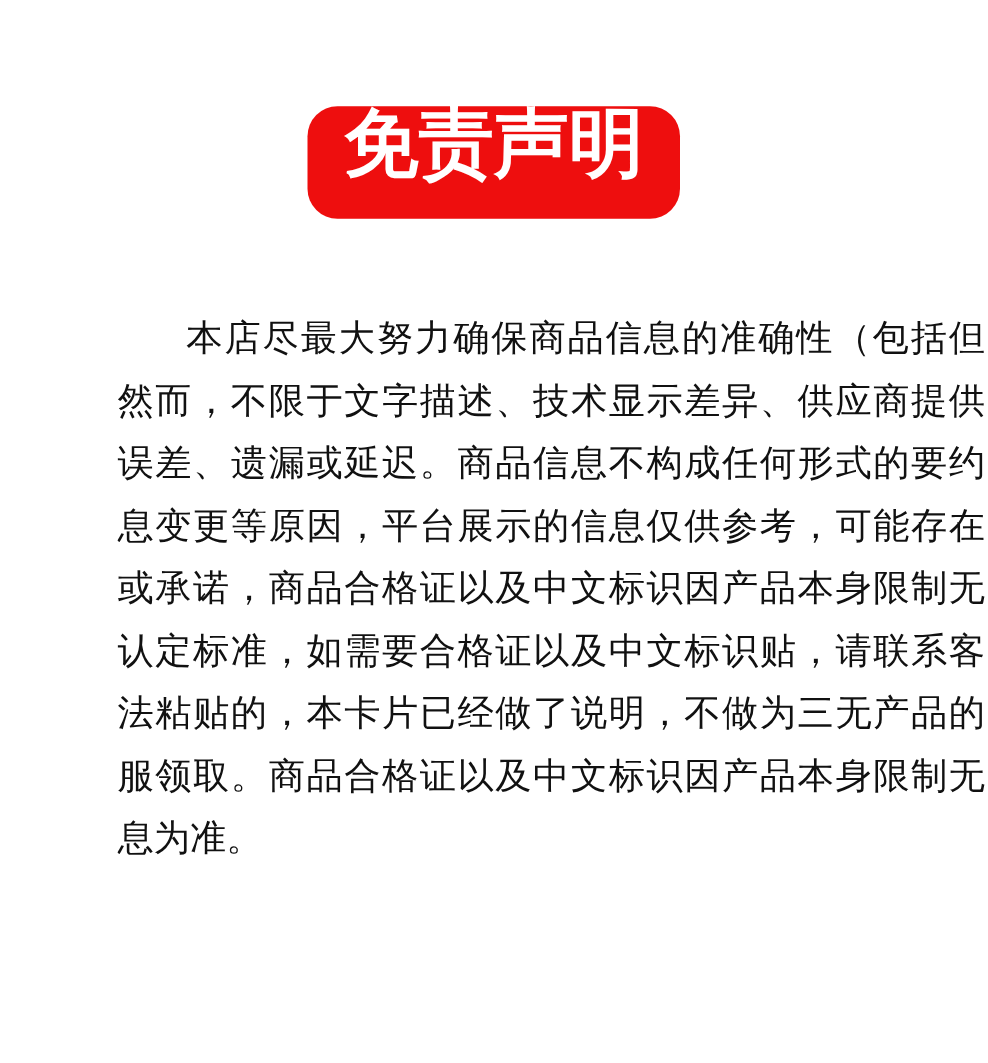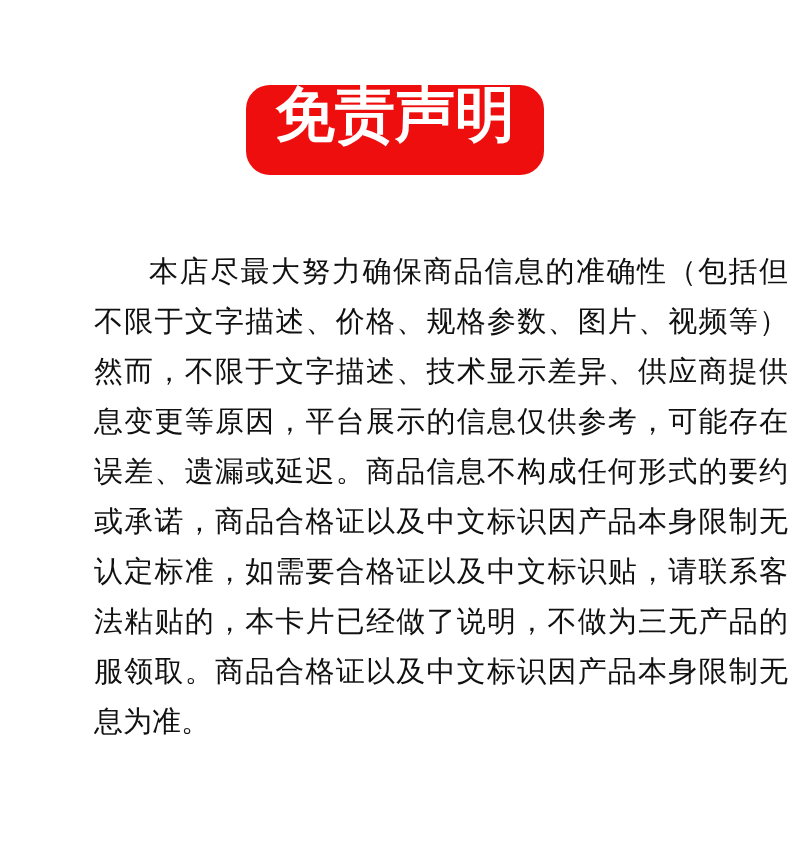--- a/index.html
+++ b/index.html
@@ -61,23 +61,22 @@
 </style>
 </head>
 <body style="background: rgb(255, 255, 255);">
 
 <div class="page">
   <div class="banner">
     <span class="banner-text">免责声明</span>
   </div>
   <div class="body-text">
       <div class="t-line first">本店尽最大努力确保商品信息的准确性（包括但</div>
-      <div class="t-line">不限于文字描述、价格、规格参数、图片、视频等）</div>
       <div class="t-line">然而，不限于文字描述、技术显示差异、供应商提供信</div>
+      <div class="t-line">误差、遗漏或延迟。商品信息不构成任何形式的要约</div>
       <div class="t-line">息变更等原因，平台展示的信息仅供参考，可能存在</div>
-      <div class="t-line">误差、遗漏或延迟。商品信息不构成任何形式的要约</div>
       <div class="t-line">或承诺，商品合格证以及中文标识因产品本身限制无</div>
       <div class="t-line">认定标准，如需要合格证以及中文标识贴，请联系客</div>
       <div class="t-line">法粘贴的，本卡片已经做了说明，不做为三无产品的</div>
       <div class="t-line">服领取。商品合格证以及中文标识因产品本身限制无</div>
       <div class="t-line last">息为准。</div>
     </div>
 </div>
 
 </body></html>

